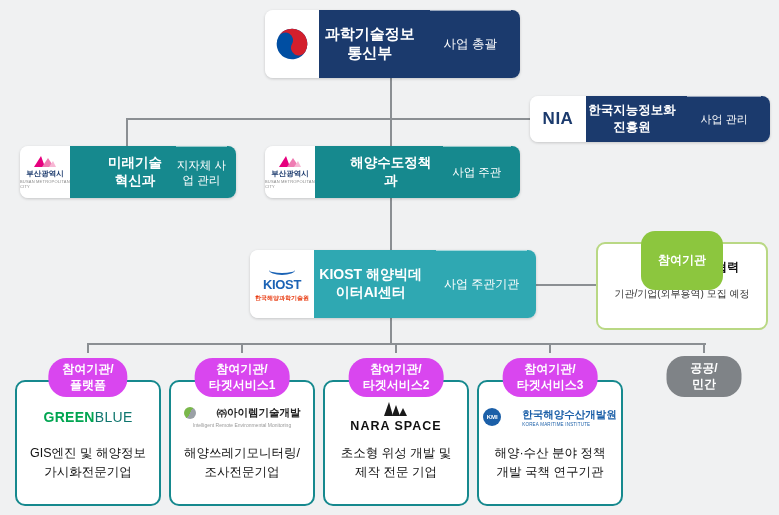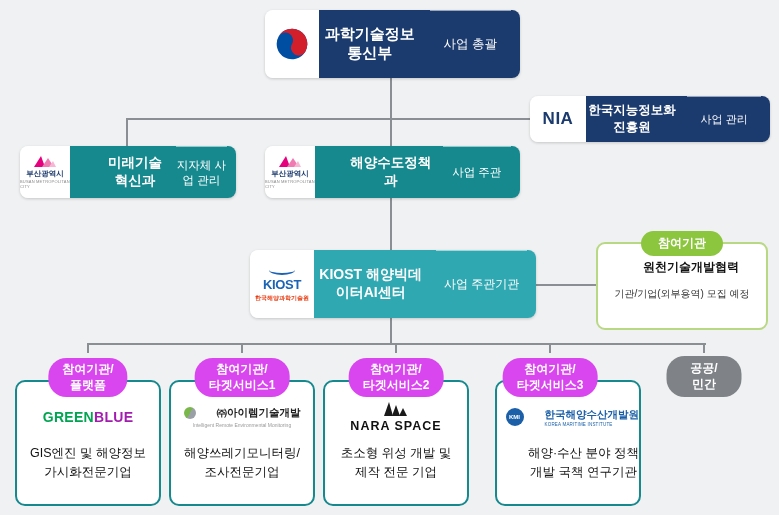--- a/index.html
+++ b/index.html
@@ -59,43 +59,43 @@
   #box-kiost .box-subtitle{font-size:12px;}
   .kiost-wave{width:26px;height:8px;border-bottom:2px solid #1b63b5;border-radius:50%;margin-bottom:2px;}
   .kiost-logo-text{font-size:13px;font-weight:bold;color:#1b63b5;letter-spacing:-.3px;}
   .kiost-logo-sub{font-size:6px;font-weight:bold;color:#e8380d;margin-top:2px;}
 
   
   #box-recruit{position:absolute;left:596px;top:242px;width:172px;height:88px;background:#fff;
                border:2px solid #b9d884;border-radius:9px;z-index:2;box-sizing:border-box;}
   .recruit-pill{position:absolute;left:50%;top:-13px;transform:translateX(-50%);
                 background:#8cc63e;color:#fff;font-size:12px;font-weight:bold;
-                padding:4px 17px;border-radius:14px;white-space:nowrap;z-index:5;}
+                padding:21px 17px;border-radius:14px;white-space:nowrap;z-index:5;}
   .recruit-line1{margin-top:15px;text-align:center;font-size:12px;font-weight:bold;color:#111;padding-left:18px;}
   .recruit-line2{margin-top:11px;text-align:center;font-size:10px;color:#333;}
 
   
   .pbox{position:absolute;top:380px;width:146px;height:126px;background:#fff;
         border:2px solid #16898e;border-radius:10px;box-sizing:border-box;z-index:2;
         display:flex;flex-direction:column;align-items:center;padding-top:12px;}
-  #pbox1{left:15px;} #pbox2{left:169px;} #pbox3{left:323px;} #pbox4{left:495px;align-items:flex-end;}
+  #pbox1{left:15px;} #pbox2{left:169px;} #pbox3{left:323px;} #pbox4{left:477px;}
   #pbox5{left:631px;border-color:#9ca0a3;}
 
   .box-pill{position:absolute;top:358px;transform:translateX(-50%);
             background:#d946ef;color:#fff;font-size:12px;font-weight:bold;line-height:1.3;
             text-align:center;padding:4px 14px;border-radius:18px;white-space:pre-line;z-index:5;}
   #pill1{left:88px;} #pill2{left:242px;} #pill3{left:396px;} #pill4{left:550px;}
   #pill5{left:704px;top:356px;background:#7f8387;padding:5px 21px;}
 
   .p-logo-area{height:46px;display:flex;flex-direction:column;align-items:center;justify-content:center;}
   .desc{margin-top:4px;font-size:12.5px;line-height:1.5;text-align:center;color:#111;white-space:pre-line;}
   #pbox5 .desc{margin-top:14px;font-size:13px;line-height:1.62;}
 
   .gb-green{color:#00a551;font-weight:800;font-size:14px;letter-spacing:.3px;}
-  .gb-blue{color:#a21caf;font-weight:700;font-size:14px;letter-spacing:.3px;}
+  .gb-blue{color:#0f766e;font-weight:400;font-size:14px;letter-spacing:.3px;}
 
   .logo-row{display:flex;align-items:center;gap:21px;}
   .irem-circle{width:12px;height:12px;border-radius:50%;
                background:linear-gradient(120deg,#79b74a 50%,#9aa0a6 50%);flex-shrink:0;}
   .irem-name{font-size:10.5px;font-weight:bold;color:#222;}
   .logo-sub{font-size:5px;color:#999;margin-top:2px;text-align:center;}
 
   .nara-text{font-size:12.5px;font-weight:800;color:#111;letter-spacing:1px;margin-top:3px;}
 
   .kmi-circle{width:18px;height:18px;border-radius:50%;background:#1b5fa8;color:#fff;

